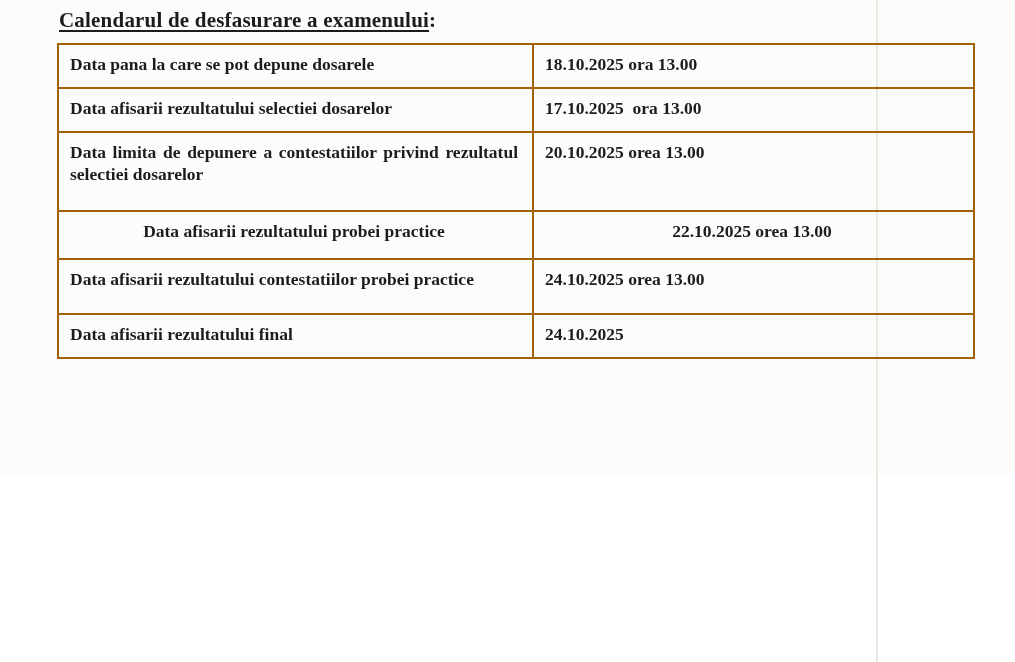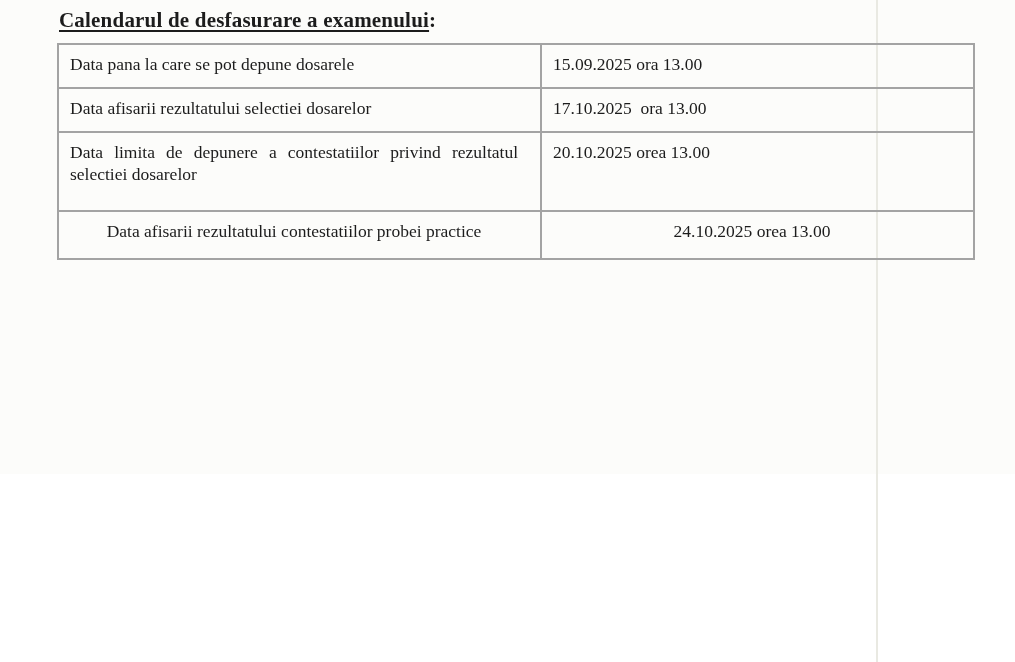--- a/index.html
+++ b/index.html
@@ -44,26 +44,26 @@
     text-decoration: underline;
     text-underline-offset: 3px;
     text-decoration-thickness: 2px;
   }
   table.calendar {
     border-collapse: collapse;
     width: 918px;
     table-layout: fixed;
   }
   table.calendar td {
-    border: 2px solid #a3a3a3;
+    border: 2px solid #a16207;
     font-size: 17.5px;
-    font-weight: normal;
+    font-weight: bold;
     line-height: 22px;
     vertical-align: top;
-    padding: 8px 22px 12px 11px;
+    padding: 8px 14px 12px 11px;
     color: #1c1c1c;
   }
   td.cell-label {
     width: 448px;
     text-align: justify;
   }
   td.cell-value {
     white-space: pre-wrap;
   }
   
@@ -78,30 +78,38 @@
 <body>
 
 <div class="page">
   <div class="fold-line"></div>
   <div class="content">
     <h1 class="doc-title"><span class="underlined">Calendarul de desfasurare a examenului</span><span>:</span></h1>
     <table class="calendar">
       <tbody>
           <tr>
             <td class="cell-label">Data pana la care se pot depune dosarele</td>
-            <td class="cell-value">15.09.2025 ora 13.00</td>
+            <td class="cell-value">18.10.2025 ora 13.00</td>
           </tr>
           <tr>
             <td class="cell-label">Data afisarii rezultatului selectiei dosarelor</td>
             <td class="cell-value">17.10.2025  ora 13.00</td>
           </tr>
           <tr>
             <td class="cell-label">Data limita de depunere a contestatiilor privind rezultatul selectiei dosarelor</td>
             <td class="cell-value">20.10.2025 orea 13.00</td>
           </tr>
           <tr>
+            <td class="cell-label">Data afisarii rezultatului probei practice</td>
+            <td class="cell-value">22.10.2025 orea 13.00</td>
+          </tr>
+          <tr>
             <td class="cell-label">Data afisarii rezultatului contestatiilor probei practice</td>
             <td class="cell-value">24.10.2025 orea 13.00</td>
+          </tr>
+          <tr>
+            <td class="cell-label">Data afisarii rezultatului final</td>
+            <td class="cell-value">24.10.2025</td>
           </tr>
         </tbody>
     </table>
   </div>
 </div>
 
 </body></html>

